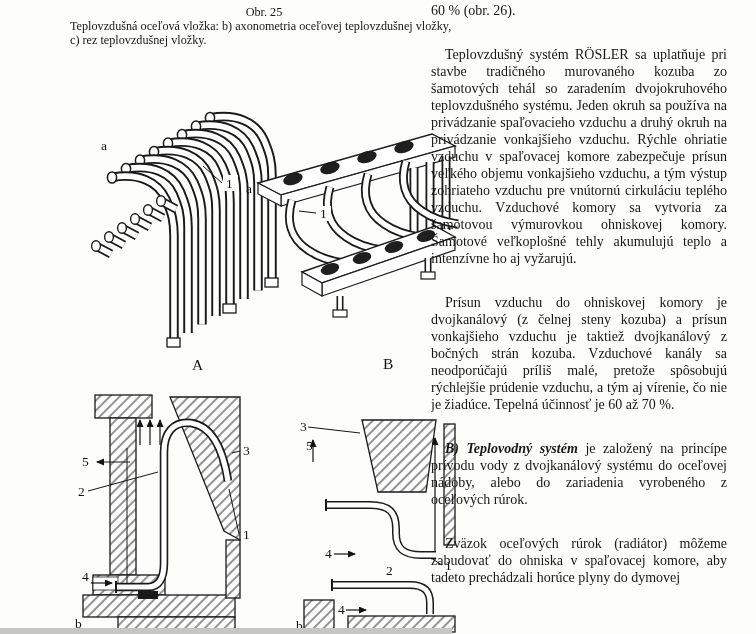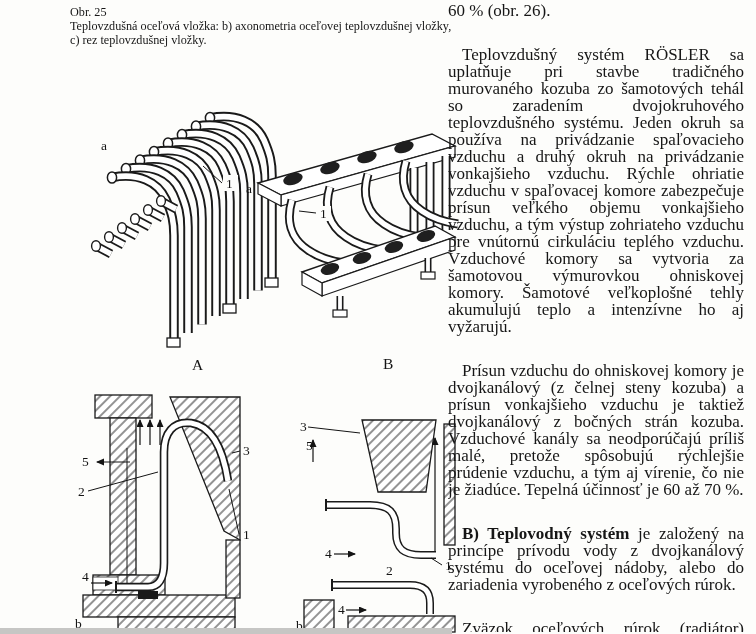--- a/index.html
+++ b/index.html
@@ -5,28 +5,28 @@
   html,body{margin:0;padding:0;background:#9a9a9a;}
   .page{
     position:relative;width:756px;height:634px;margin:0 auto;
     background:#fdfdfb;color:#161616;overflow:hidden;
     font-family:"Liberation Serif",serif;
   }
   .caption{
     position:absolute;left:70px;top:5px;width:388px;
     font-size:12.2px;line-height:14.2px;
   }
-  .caption .cap-num{display:block;}
+  .caption .cap-num{display:block;text-align:center;}
   .article{
-    position:absolute;left:448px;top:2px;width:296px;height:630px;
-    font-size:17px;line-height:17px;text-align:justify;overflow:hidden;
+    position:absolute;left:431px;top:2px;width:296px;height:630px;
+    font-size:14px;line-height:17px;text-align:justify;overflow:hidden;
   }
   .article p{margin:0;}
   .article p.ind{text-indent:14px;margin-top:27px;}
-  .article .lead{font-weight:bold;}
+  .article .lead{font-weight:bold;font-style:italic;}
   .figures-svg{position:absolute;left:0;top:0;}
   svg text{font-family:"Liberation Serif",serif;font-size:13.5px;fill:#141414;}
   svg text.big{font-size:15.5px;}
   .scan-edge{position:absolute;left:0;top:628px;width:452px;height:6px;background:#c6c6c4;}
 </style>
 </head>
 <body>
 
 <div class="page">
 

